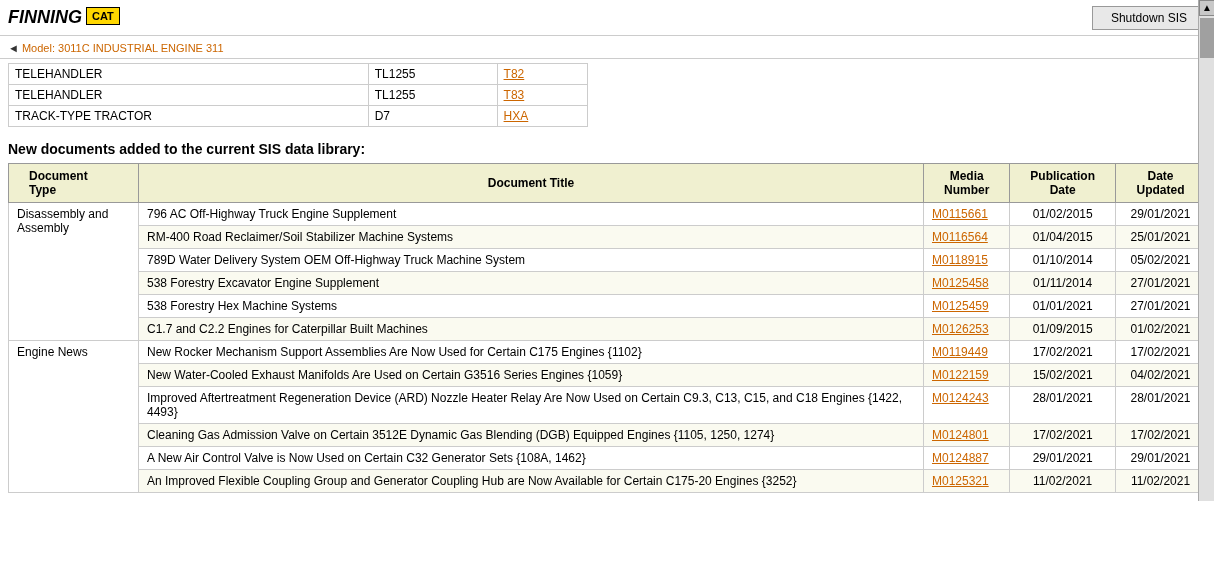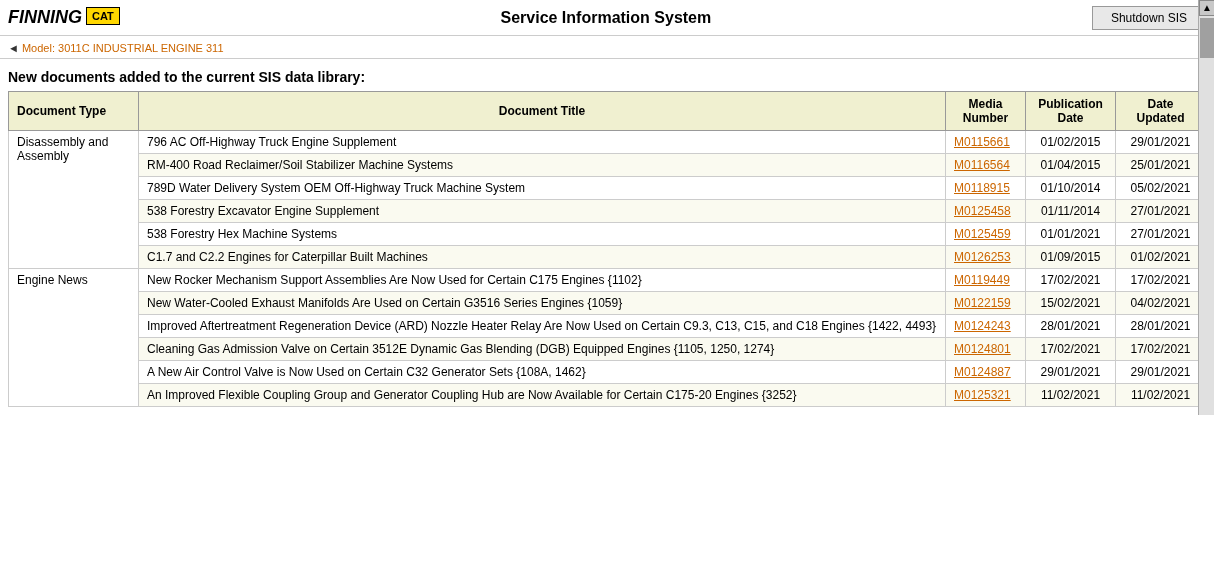--- a/index.html
+++ b/index.html
@@ -110,21 +110,21 @@
     #doc-table-container {
       padding: 0 8px 8px 8px;
     }
     #doc-table {
       border-collapse: collapse;
       width: 100%;
     }
     #doc-table th {
       background: #f0f0d0;
       border: 1px solid #999;
-      padding: 5px 8px;
+      padding: 5px 20px;
       font-weight: bold;
       font-size: 12px;
       text-align: center;
       vertical-align: middle;
     }
     #doc-table th.left { text-align: left; }
     #doc-table td {
       border: 1px solid #ccc;
       padding: 4px 8px;
       font-size: 12px;
@@ -180,31 +180,51 @@
 </head>
 <body>
 
 <div id="page-wrapper">
 
   <div id="header">
     <div id="logo-area">
       <span id="finning-text">FINNING</span>
       <span id="cat-badge">CAT</span>
     </div>
-    <div id="header-title">Service Information System</div>
     <button id="shutdown-btn">Shutdown SIS</button>
   </div>
 
   <div id="sub-header">
     <div class="model-line">
       ◄ <span>Model:</span>
       <span style="color:#CC6600;">3011C INDUSTRIAL ENGINE 311</span>
     </div>
   </div>
 
+  <div id="top-table-container">
+    <table id="top-table">
+      <tbody id="top-table-body">
+          <tr>
+      <td>TELEHANDLER</td>
+      <td>TL1255</td>
+      <td class="link-cell"><a href="#">T82</a></td>
+    </tr>
+          <tr>
+      <td>TELEHANDLER</td>
+      <td>TL1255</td>
+      <td class="link-cell"><a href="#">T83</a></td>
+    </tr>
+          <tr>
+      <td>TRACK-TYPE TRACTOR</td>
+      <td>D7</td>
+      <td class="link-cell"><a href="#">HXA</a></td>
+    </tr>
+        </tbody>
+    </table>
+  </div>
 
   <div id="section-heading">New documents added to the current SIS data library:</div>
 
   <div id="doc-table-container">
     <table id="doc-table">
       <thead>
         <tr>
           <th class="left" style="width:130px;">Document Type</th>
           <th>Document Title</th>
           <th style="width:80px;">Media Number</th>

